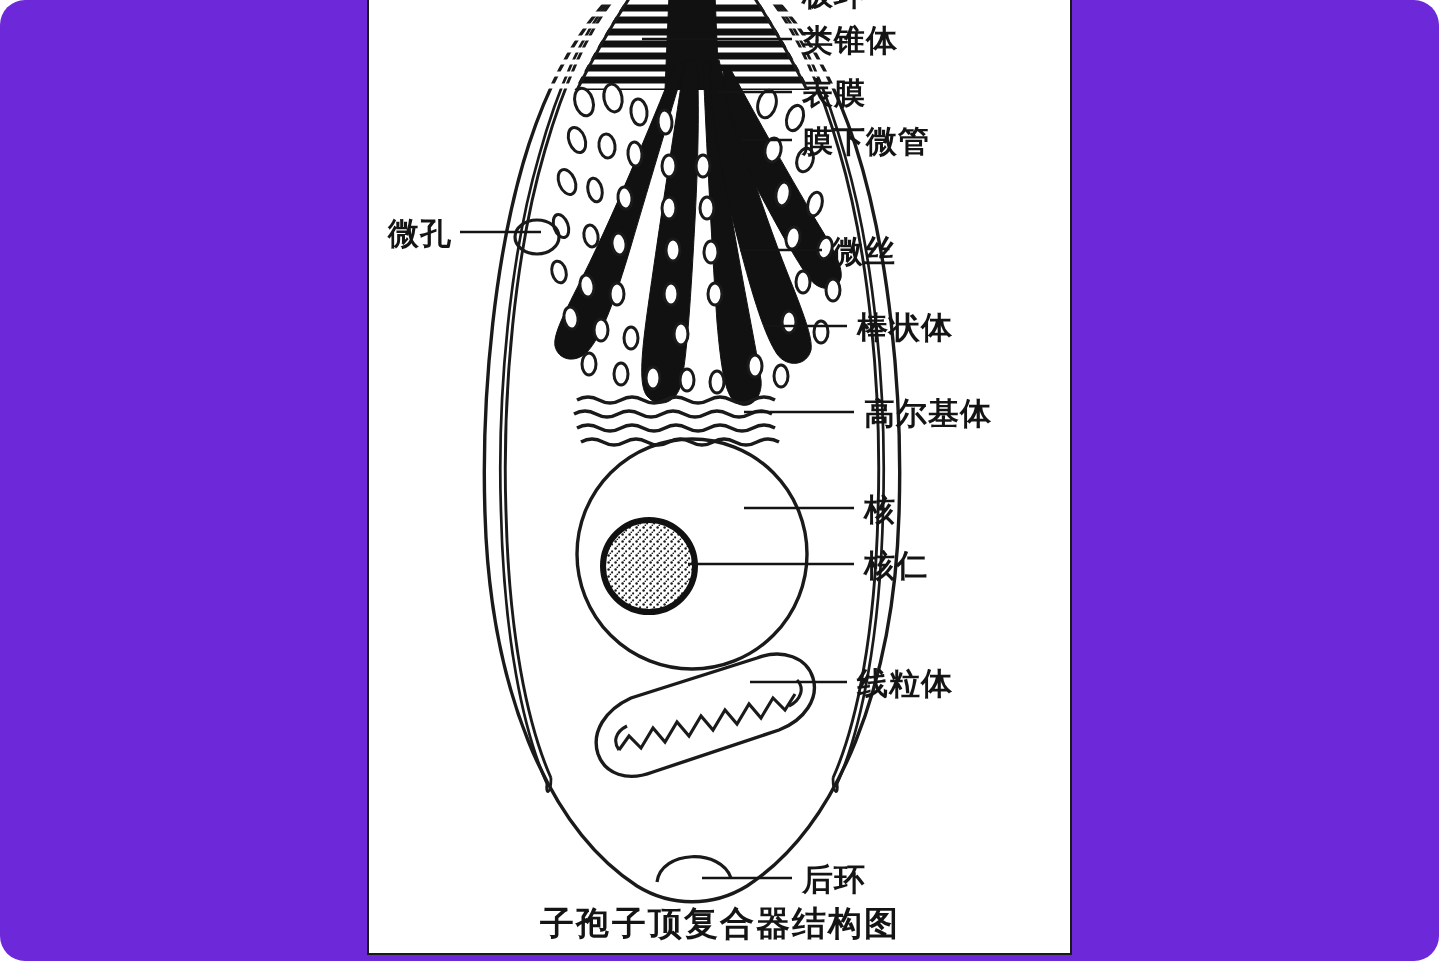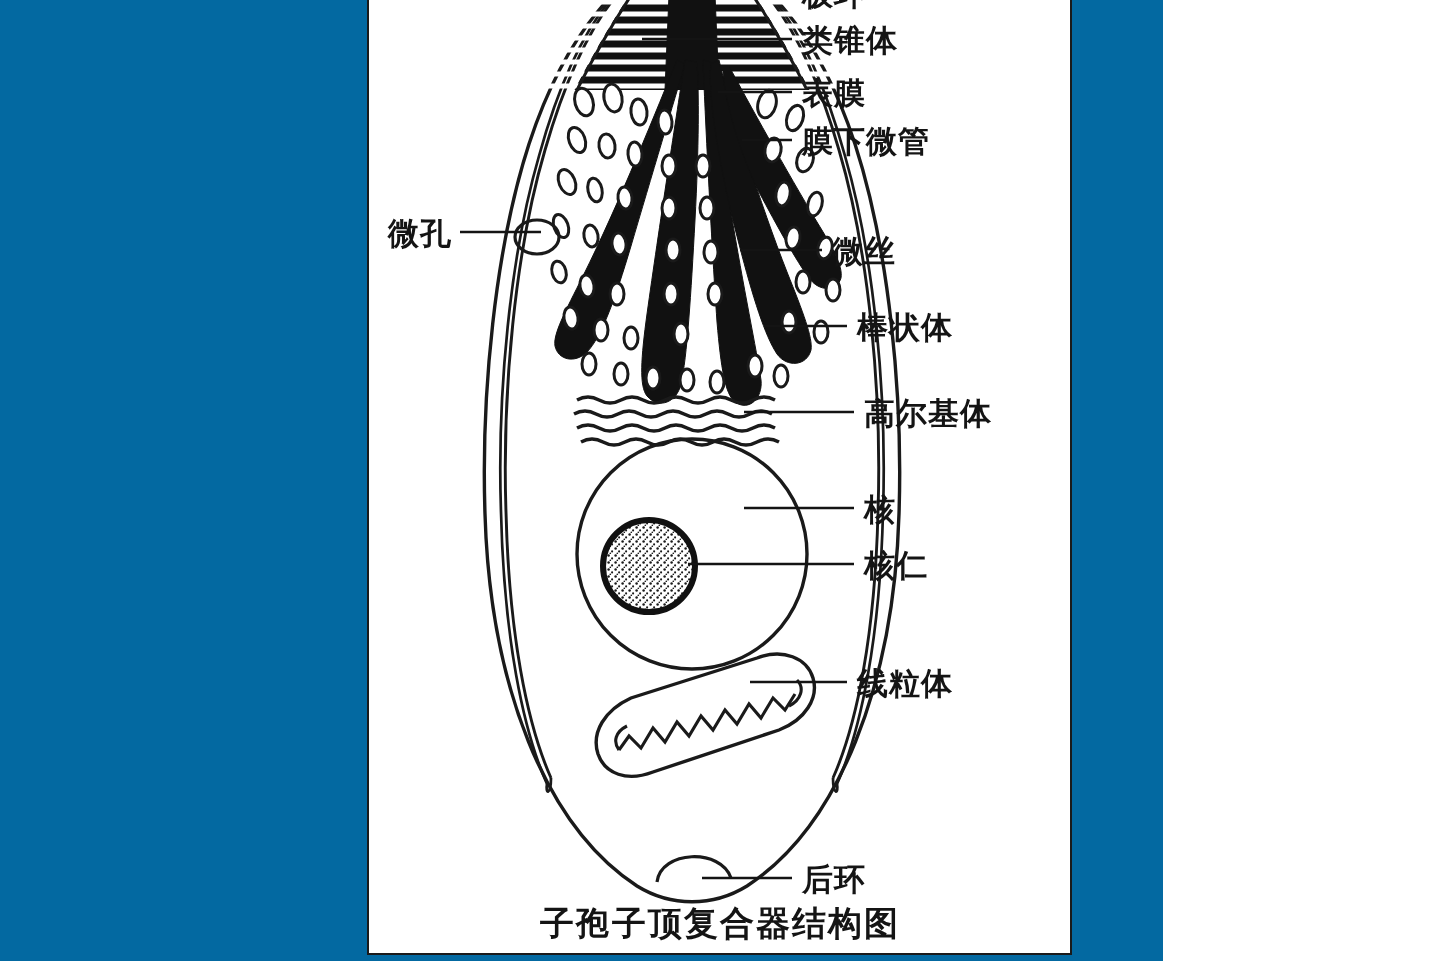--- a/index.html
+++ b/index.html
@@ -8,23 +8,24 @@
     background: #ffffff;
   }
   body {
     width: 1439px;
     height: 961px;
     font-family: "DejaVu Sans", "Liberation Sans", sans-serif;
     overflow: hidden;
   }
   #page {
     position: relative;
-    width: 1163px;
+    width: 1439px;
     height: 961px;
-    background: #0369a1;
+    background: #6d28d9;
+    border-radius: 25px;
   }
   #figure-frame {
     position: absolute;
     left: 367px;
     top: -6px;
     width: 705px;
     height: 961px;
     border: 2px solid #1a1a1a;
     border-top: none;
     background: #ffffff;

